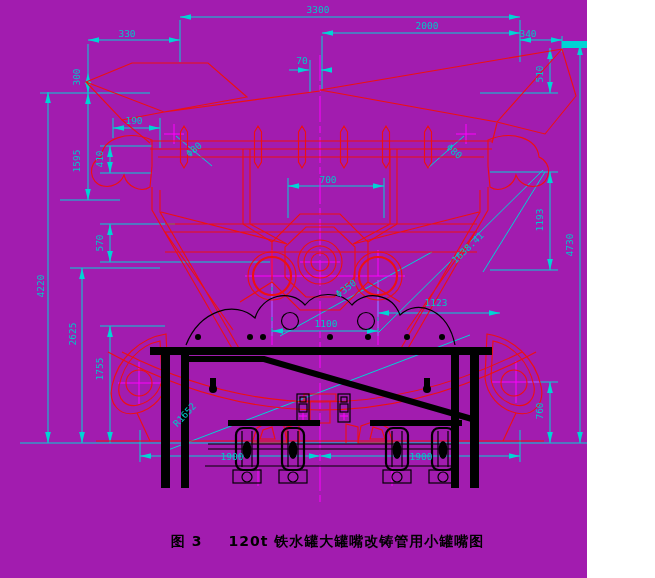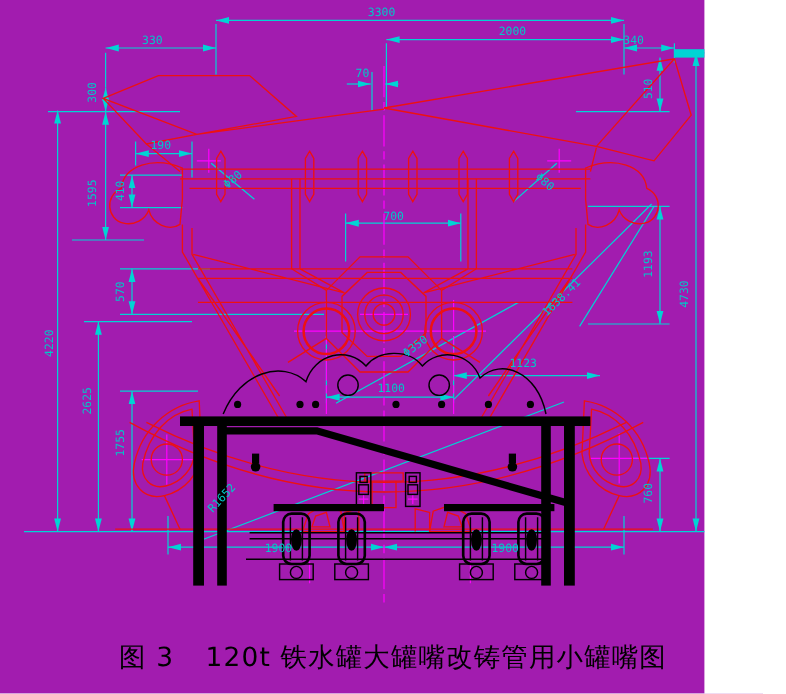--- a/index.html
+++ b/index.html
@@ -16,21 +16,21 @@
   .cl{stroke-dasharray:26 4 7 4;}
   
   .rd path,.rd line,.rd circle,.rd rect{stroke:#ee1111;fill:none;stroke-width:1.1;}
   .rd .thk{stroke-width:2.1;}
   
   .bk path,.bk line,.bk circle,.bk rect,.bk ellipse{stroke:#000;fill:none;stroke-width:1.2;}
   .bk .fl{fill:#000;stroke:none;}
   .bk .w2{stroke-width:2.2;}
   .bk .w5{stroke-width:6;}
   .caption{position:absolute;left:0;top:533px;width:655px;text-align:center;
-           color:#000;font-weight:normal;font-size:22px;letter-spacing:1px;}
+           color:#000;font-weight:bold;font-size:14px;letter-spacing:1px;}
   .caption .num{margin-right:26px;}
 </style>
 </head>
 <body>
 
 <div class="page">
 <svg width="655" height="525" viewBox="0 0 655 525">
   <defs>
     <marker id="ar" viewBox="0 0 10 6" refX="10" refY="3" markerWidth="11" markerHeight="7" orient="auto-start-reverse">
       <path d="M10,3 L0,0.4 L0,5.6 Z" fill="#00d4d4"></path>

